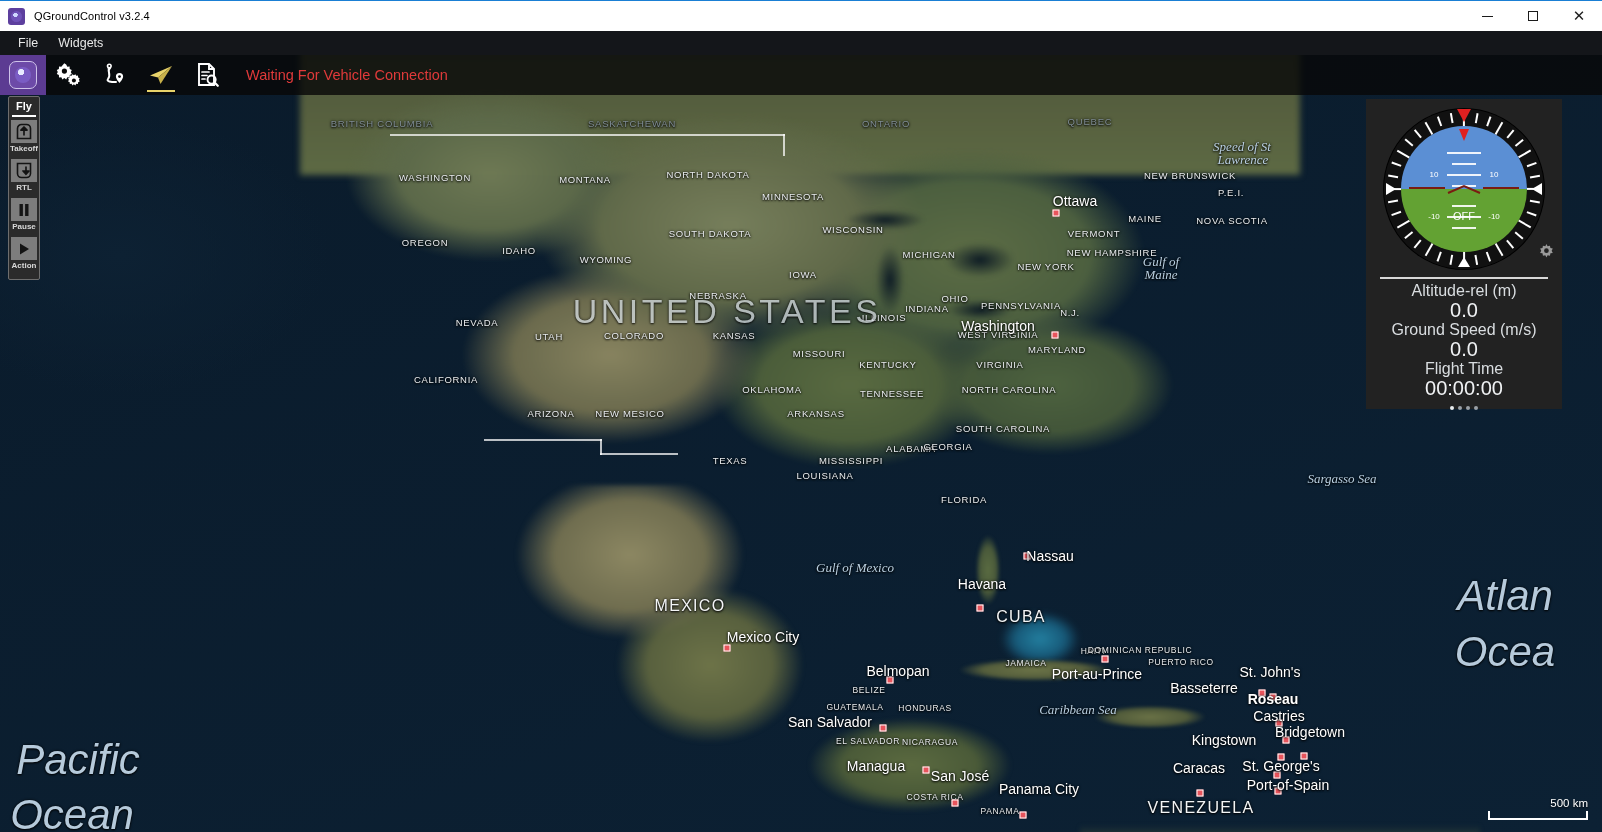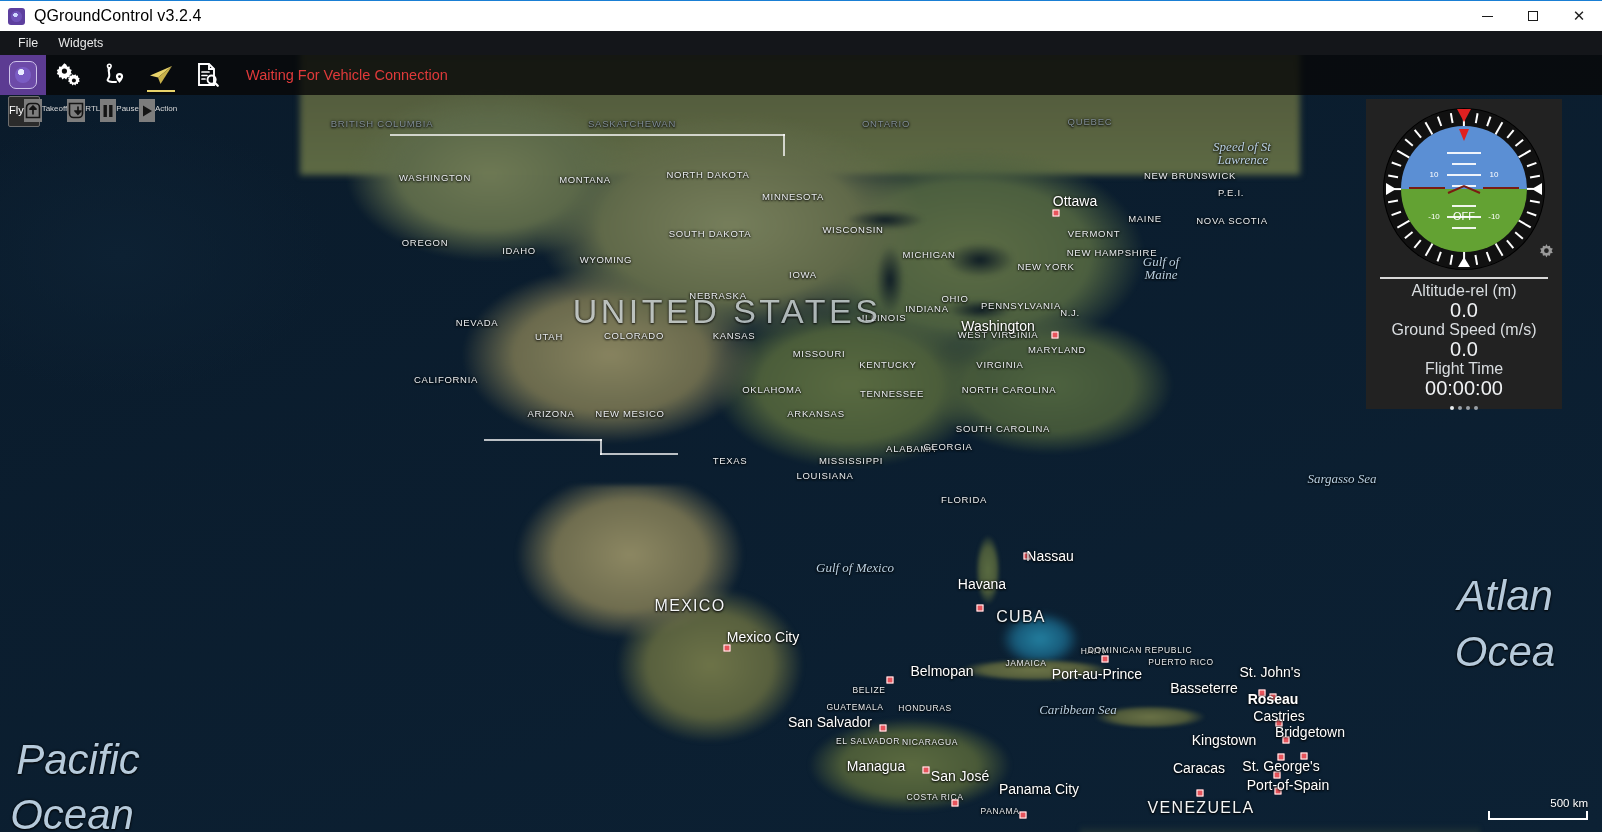--- a/index.html
+++ b/index.html
@@ -11,21 +11,21 @@
 
   
   .titlebar { position:absolute; left:0; top:0; width:1602px; height:31px;
     background:#ffffff; border-top:1px solid #1a7fd4;
     display:flex; align-items:center; }
   .tb-icon { width:17px; height:17px; margin-left:8px; margin-right:9px;
     border-radius:3px; background:#5d3f9e; position:relative; flex:none; }
   .tb-icon::after { content:""; position:absolute; left:3px; top:3px;
     width:11px; height:11px; border-radius:50%;
     background:radial-gradient(circle at 40% 35%, #cfd8ff 0 22%, #6f52b8 24% 100%); }
-  .tb-title { font-size:16px; color:#000; letter-spacing:.1px; }
+  .tb-title { font-size:11px; color:#000; letter-spacing:.1px; }
   .tb-ctrls { margin-left:auto; display:flex; height:31px; }
   .tb-btn { width:46px; height:31px; display:flex; align-items:center;
     justify-content:center; font-size:12px; color:#1b1b1b; }
   .glyph-min { width:11px; height:1px; background:#1b1b1b; }
   .glyph-max { width:10px; height:10px; border:1px solid #1b1b1b; }
   .glyph-close { font-size:15px; line-height:1; font-family:"DejaVu Sans",sans-serif; }
 
   
   .menubar { position:absolute; left:0; top:31px; width:1602px; height:24px;
     background:#14161a; display:flex; align-items:center; padding-left:8px; }
@@ -115,21 +115,21 @@
   .qgc-badge::after { content:""; position:absolute; left:5px; top:5px;
     width:16px; height:16px; border-radius:50%;
     background:radial-gradient(circle at 38% 32%, #e7eaff 0 20%, #7a5cc4 22% 100%); }
   .tbar-status { font-size:14.5px; color:#e03a3a; margin-left:16px;
     white-space:nowrap; }
   .ic { display:block; }
 
   
   .toolstrip { position:absolute; left:8px; top:96px; width:32px;
     background:#2b2b2b; border:1px solid #6e6e6e; border-radius:2px;
-    padding:2px 0 3px; display:flex; flex-direction:row; align-items:center; }
+    padding:2px 0 3px; display:flex; flex-direction:column; align-items:center;font-weight:bold; }
   .ts-title { font-size:11px; color:#ffffff; padding:1px 0 3px; }
   .ts-rule { width:24px; height:2px; background:#ffffff; margin-bottom:3px; }
   .ts-btn { width:26px; height:23px; background:#7d7d7d; display:flex;
     align-items:center; justify-content:center; margin-bottom:1px; }
   .ts-lbl { font-size:8px; color:#d8d8d8; margin-bottom:5px; line-height:10px; }
 
   
   .instr { position:absolute; left:1366px; top:99px; width:196px; height:310px;
     background:#222222; }
   .adi-wrap { position:relative; width:160px; height:160px; margin:10px auto 0; }
@@ -306,21 +306,21 @@
         <div class="lbl lbl-capital" style="left: 1075px; top: 146px;">Ottawa</div>
         <div class="capdot" style="left: 1055px; top: 280px;"></div>
         <div class="lbl lbl-capital" style="left: 998px; top: 271px;">Washington</div>
         <div class="capdot" style="left: 727px; top: 593px;"></div>
         <div class="lbl lbl-capital" style="left: 763px; top: 582px;">Mexico City</div>
         <div class="capdot" style="left: 980px; top: 553px;"></div>
         <div class="lbl lbl-capital" style="left: 982px; top: 529px;">Havana</div>
         <div class="capdot" style="left: 1027px; top: 501px;"></div>
         <div class="lbl lbl-capital" style="left: 1050px; top: 501px;">Nassau</div>
         <div class="capdot" style="left: 890px; top: 625px;"></div>
-        <div class="lbl lbl-capital" style="left: 898px; top: 616px; margin-left: 44px;">Belmopan</div>
+        <div class="lbl lbl-capital" style="left: 898px; top: 616px;">Belmopan</div>
         <div class="capdot" style="left: 883px; top: 673px;"></div>
         <div class="lbl lbl-capital" style="left: 830px; top: 667px;">San Salvador</div>
         <div class="capdot" style="left: 926px; top: 715px;"></div>
         <div class="lbl lbl-capital" style="left: 876px; top: 711px;">Managua</div>
         <div class="capdot" style="left: 955px; top: 748px;"></div>
         <div class="lbl lbl-capital" style="left: 960px; top: 721px;">San José</div>
         <div class="capdot" style="left: 1023px; top: 760px;"></div>
         <div class="lbl lbl-capital" style="left: 1039px; top: 734px;">Panama City</div>
         <div class="capdot" style="left: 1105px; top: 604px;"></div>
         <div class="lbl lbl-capital" style="left: 1097px; top: 619px;">Port-au-Prince</div>

